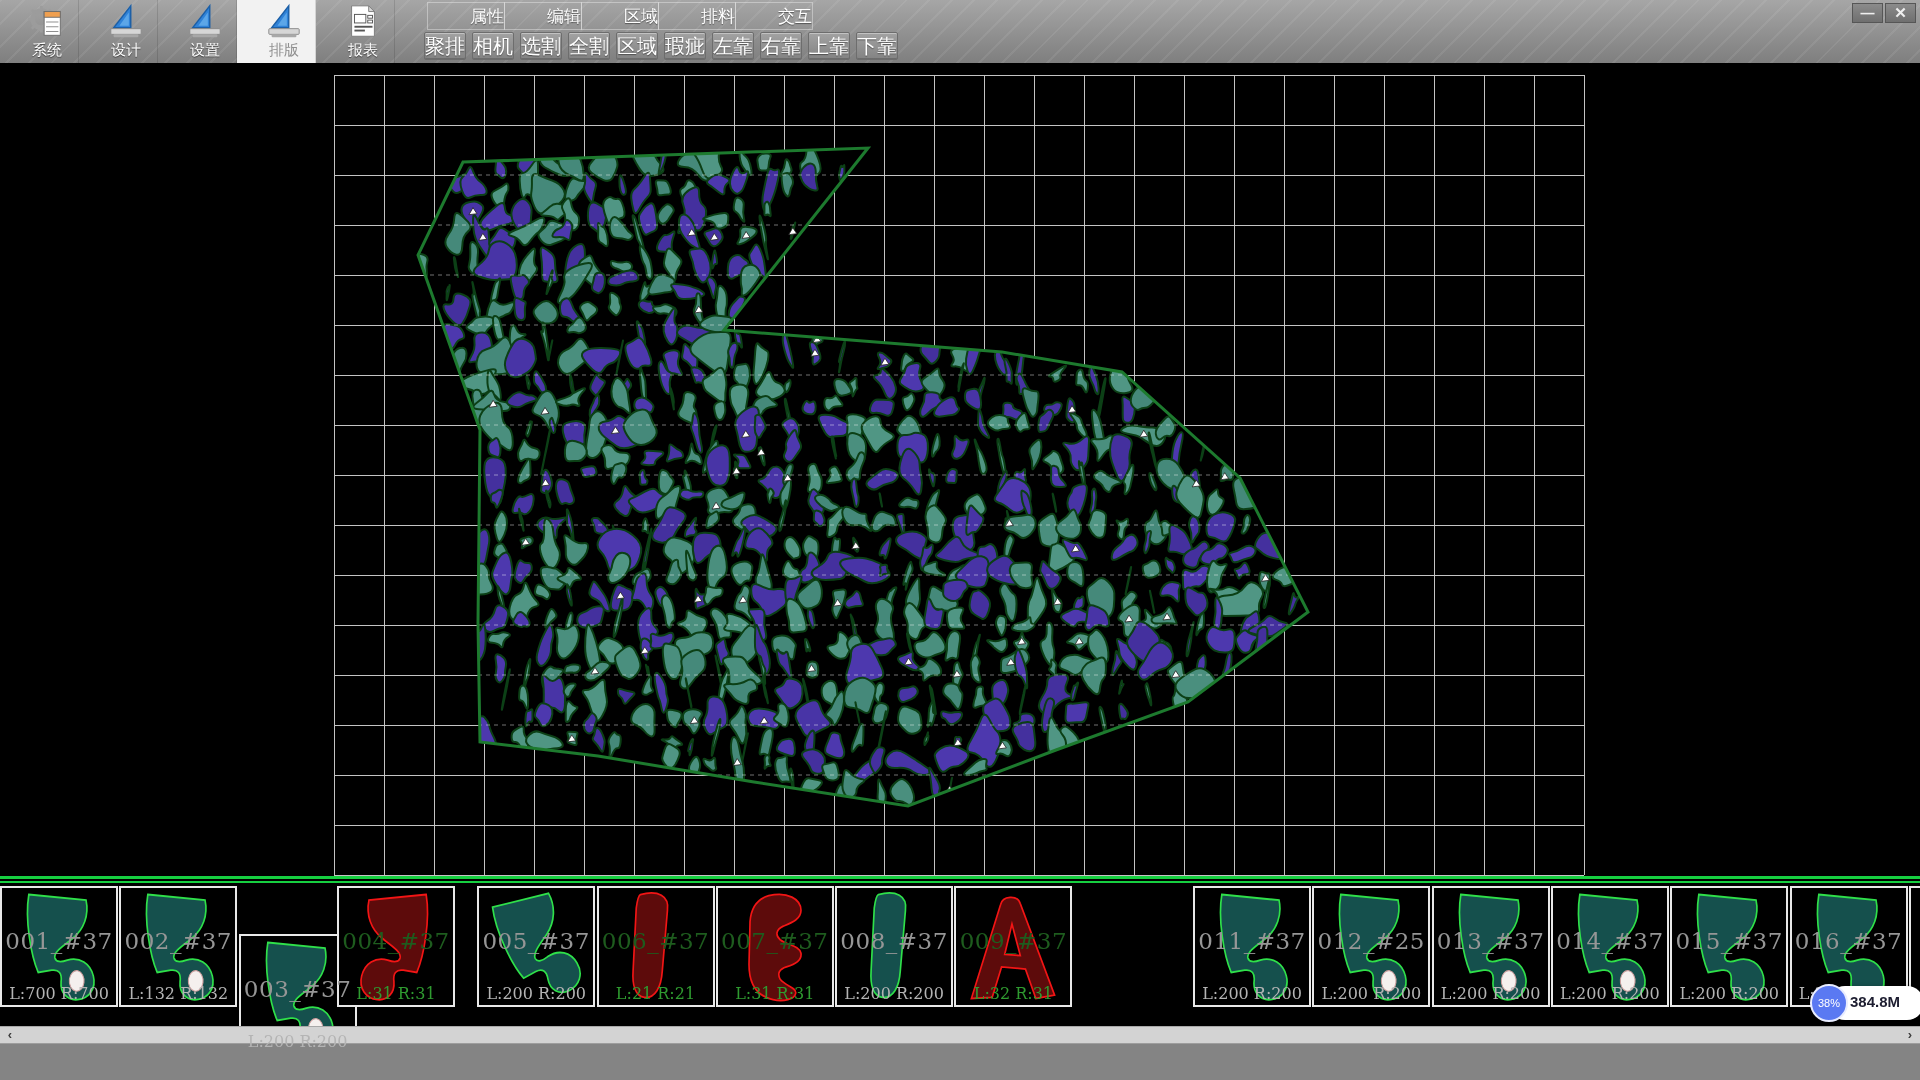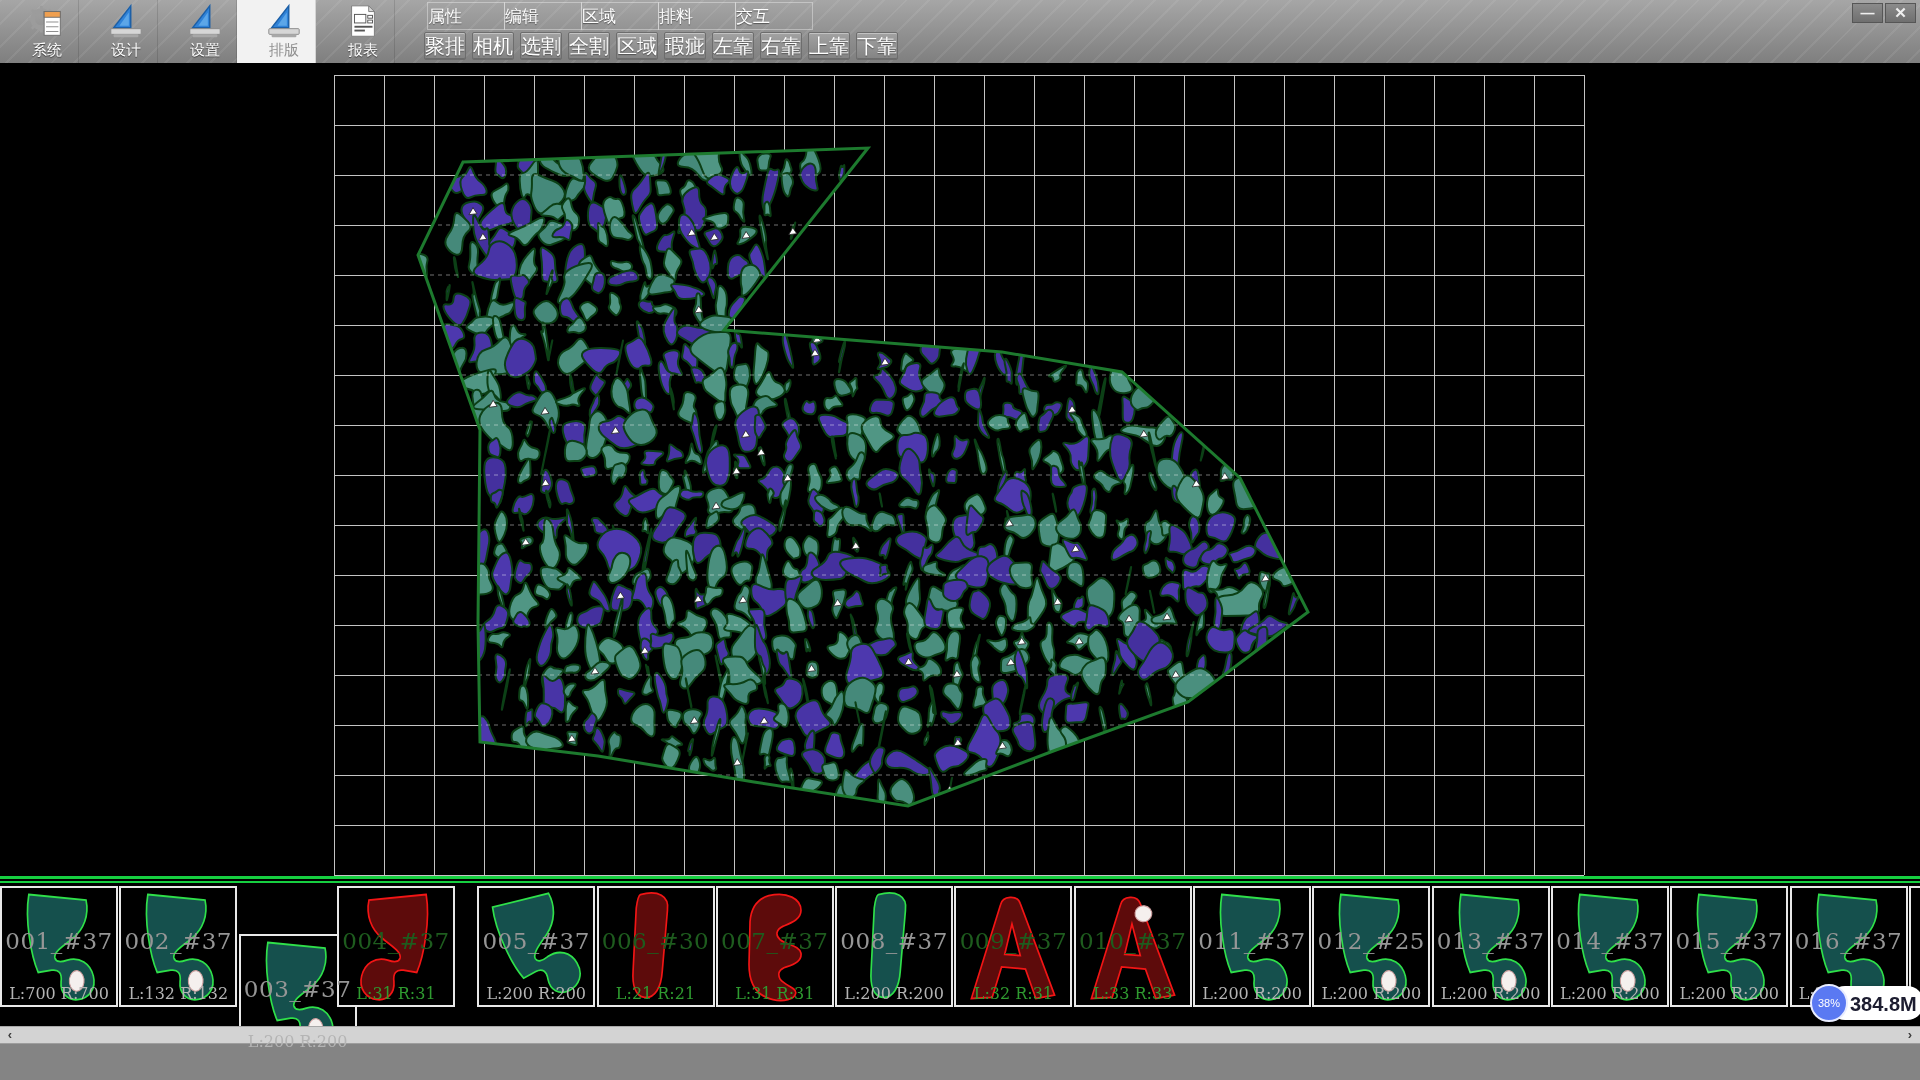--- a/index.html
+++ b/index.html
@@ -12,21 +12,21 @@
     background:repeating-linear-gradient(135deg,rgba(255,255,255,0.07) 0 2px,rgba(0,0,0,0) 2px 16px);
     pointer-events:none;}
   #main-buttons{position:absolute;left:0;top:0;height:63px;display:flex;}
   .bigbtn{width:79px;height:63px;box-sizing:border-box;border-right:1px solid rgba(0,0,0,0.12);
     display:flex;flex-direction:column;align-items:center;justify-content:flex-start;cursor:default;padding-left:16px;}
   .bigbtn svg{margin-top:3px;}
   .biglabel{font-size:15px;color:#ffffff;text-shadow:0 1px 1px rgba(0,0,0,0.55);line-height:18px;}
   .bigbtn.active{background:#f2f2f2;}
   .bigbtn.active .biglabel{color:#8f8f8f;text-shadow:none;}
   #menu-row{position:absolute;left:427px;top:2px;height:28px;display:flex;}
-  .menuitem{width:78px;height:28px;box-sizing:border-box;line-height:27px;text-align:left;
+  .menuitem{width:78px;height:28px;box-sizing:border-box;line-height:27px;text-align:right;
     color:#ffffff;font-size:17px;text-shadow:0 1px 1px rgba(0,0,0,0.45);
     border:1px solid rgba(235,235,235,0.45);margin-right:-1px;}
   #tool-row{position:absolute;left:424px;top:32px;height:28px;display:flex;gap:6px;}
   .toolbtn{width:42px;height:28px;box-sizing:border-box;line-height:26px;text-align:center;
     color:#ffffff;font-size:20px;text-shadow:0 1px 1px rgba(0,0,0,0.45);
     background:linear-gradient(180deg,#a2a2a2,#838383);
     border:1px solid #6d6d6d;border-radius:2px;
     box-shadow:inset 0 1px 0 rgba(255,255,255,0.35), inset 0 -1px 0 rgba(0,0,0,0.18);}
   .winbtn{position:absolute;top:3px;width:31px;height:20px;box-sizing:border-box;
     background:linear-gradient(180deg,#8b8b8b,#6f6f6f);border:1px solid #565656;
@@ -44,21 +44,21 @@
     background:#000;border:2px solid #e9e9e9;overflow:hidden;}
   .cell svg.shape{position:absolute;left:5px;top:2px;}
   .cell .idlab{position:absolute;left:0;top:40px;width:100%;text-align:center;
     font-family:"DejaVu Serif","Liberation Serif",serif;font-size:23px;letter-spacing:0.5px;z-index:3;}
   .cell .cntlab{position:absolute;left:0;bottom:2px;width:100%;text-align:center;
     font-family:"DejaVu Serif","Liberation Serif",serif;font-size:16px;z-index:3;}
   
   #membadge{position:absolute;left:1810px;top:984px;z-index:9;height:38px;display:flex;align-items:center;}
   #mempill{position:absolute;left:18px;top:2px;width:96px;height:34px;background:#ffffff;
     border-radius:17px;box-shadow:0 1px 4px rgba(0,0,0,0.35);}
-  #memsize{position:absolute;left:40px;top:9px;font-size:20px;color:#1d1d30;font-weight:bold;z-index:2;}
+  #memsize{position:absolute;left:40px;top:9px;font-size:15px;color:#1d1d30;font-weight:bold;z-index:2;}
   #memcircle{position:absolute;left:0;top:0;width:38px;height:38px;border-radius:50%;
     background:#5a79f2;border:2px solid #e8ecff;box-sizing:border-box;z-index:3;
     color:#ffffff;font-size:11px;display:flex;align-items:center;justify-content:center;}
   
   #hscroll{position:absolute;left:0;top:1026px;width:1920px;height:16px;background:#d3d3d3;
     border-top:1px solid #a8a8a8;}
   .scr-arrow{position:absolute;top:0;width:16px;height:16px;color:#3c3c3c;font-size:13px;
     font-weight:bold;text-align:center;line-height:15px;}
   #scr-left{left:2px;}
   #scr-right{left:1902px;}
@@ -937,21 +937,21 @@
       <svg class="shape" width="104" height="113" viewBox="0 0 100 100" preserveAspectRatio="none">
         <path d="M21,4 L76,9 C79,22 74,35 63,43 C53,50 45,55 46,60 C47,64 52,64 58,62 C70,59 80,65 83,76 C86,87 79,96 68,97 C58,98 51,91 52,81 C53,74 50,70 43,71 L30,73 C23,58 17,26 21,4 Z" fill="#15504d" stroke="#2fe04a" stroke-width="1.6" transform="rotate(-18 50 50)"></path>
       </svg>
       <div class="idlab" style="color: rgb(150, 150, 150);">005_#37</div>
       <div class="cntlab" style="color: rgb(180, 180, 180);">L:200 R:200</div>
     </div>
     <div class="cell" style="left: 596.5px;">
       <svg class="shape" width="104" height="113" viewBox="0 0 100 100" preserveAspectRatio="none">
         <path d="M35,4 C52,0 63,5 61,18 L56,72 C55,86 49,96 39,95 C30,94 27,84 28,71 L31,16 C32,9 33,5 35,4 Z" fill="#5d0b0b" stroke="#f21515" stroke-width="1.6"></path>
       </svg>
-      <div class="idlab" style="color: rgb(30, 92, 30);">006_#30</div>
+      <div class="idlab" style="color: rgb(30, 92, 30);">006_#37</div>
       <div class="cntlab" style="color: rgb(47, 155, 48);">L:21 R:21</div>
     </div>
     <div class="cell" style="left: 715.8px;">
       <svg class="shape" width="104" height="113" viewBox="0 0 100 100" preserveAspectRatio="none">
         <path d="M44,5 C62,1 75,8 75,18 C75,26 66,29 58,32 C51,35 50,40 55,44 C62,49 73,49 75,56 C76,63 69,66 61,68 C54,70 52,74 55,79 C60,85 70,86 70,91 C69,97 58,99 48,97 C33,94 25,84 25,66 L26,28 C27,15 33,8 44,5 Z" fill="#5d0b0b" stroke="#f21515" stroke-width="1.6"></path>
       </svg>
       <div class="idlab" style="color: rgb(30, 92, 30);">007_#37</div>
       <div class="cntlab" style="color: rgb(47, 155, 48);">L:31 R:31</div>
     </div>
     <div class="cell" style="left: 835.1px;">
@@ -960,28 +960,20 @@
       </svg>
       <div class="idlab" style="color: rgb(150, 150, 150);">008_#37</div>
       <div class="cntlab" style="color: rgb(180, 180, 180);">L:200 R:200</div>
     </div>
     <div class="cell" style="left: 954.4px;">
       <svg class="shape" width="104" height="113" viewBox="0 0 100 100" preserveAspectRatio="none">
         <path d="M10,96 L38,13 C40,5 54,4 57,12 L90,93 L72,96 L62,70 L39,68 L30,95 Z M42,57 L57,58 L49,30 Z" fill="#5d0b0b" stroke="#f21515" stroke-width="1.6" fill-rule="evenodd"></path>
       </svg>
       <div class="idlab" style="color: rgb(30, 92, 30);">009_#37</div>
       <div class="cntlab" style="color: rgb(47, 155, 48);">L:32 R:31</div>
-    </div>
-    <div class="cell" style="left: 1073.7px;">
-      <svg class="shape" width="104" height="113" viewBox="0 0 100 100" preserveAspectRatio="none">
-        <path d="M10,96 L38,13 C40,5 54,4 57,12 L90,93 L72,96 L62,70 L39,68 L30,95 Z M42,57 L57,58 L49,30 Z" fill="#5d0b0b" stroke="#f21515" stroke-width="1.6" fill-rule="evenodd"></path>
-        <path d="M52,20 a8,7 0 1,0 16,2 a8,7 0 1,0 -16,-2 Z" fill="#f5f0ee" stroke="#cfa0a0" stroke-width="1"></path>
-      </svg>
-      <div class="idlab" style="color: rgb(30, 92, 30);">010_#37</div>
-      <div class="cntlab" style="color: rgb(47, 155, 48);">L:33 R:33</div>
     </div>
     <div class="cell" style="left: 1193px;">
       <svg class="shape" width="104" height="113" viewBox="0 0 100 100" preserveAspectRatio="none">
         <path d="M21,4 L76,9 C79,22 74,35 63,43 C53,50 45,55 46,60 C47,64 52,64 58,62 C70,59 80,65 83,76 C86,87 79,96 68,97 C58,98 51,91 52,81 C53,74 50,70 43,71 L30,73 C23,58 17,26 21,4 Z" fill="#15504d" stroke="#2fe04a" stroke-width="1.6"></path>
       </svg>
       <div class="idlab" style="color: rgb(150, 150, 150);">011_#37</div>
       <div class="cntlab" style="color: rgb(180, 180, 180);">L:200 R:200</div>
     </div>
     <div class="cell" style="left: 1312.3px;">
       <svg class="shape" width="104" height="113" viewBox="0 0 100 100" preserveAspectRatio="none">

